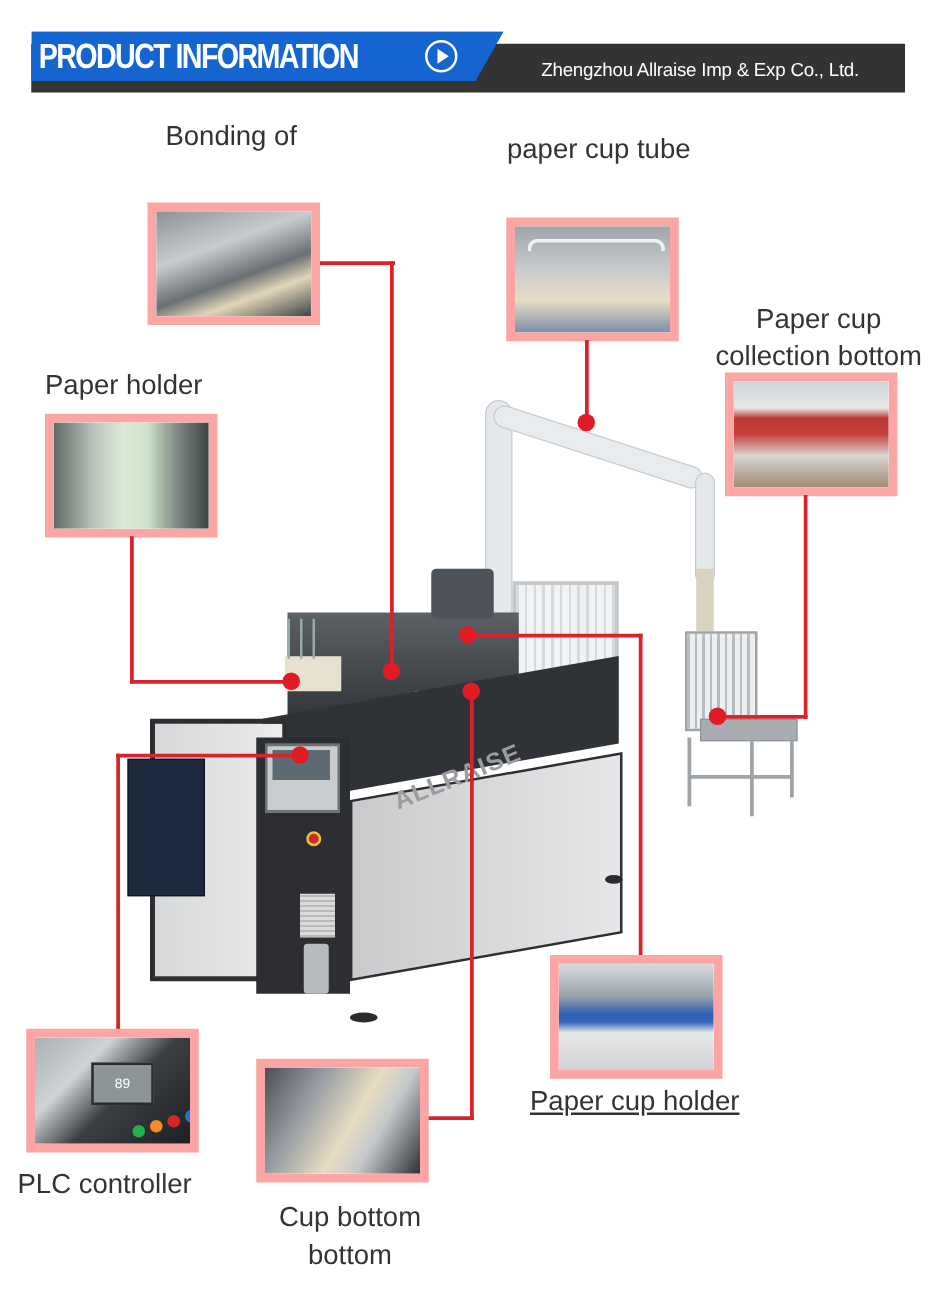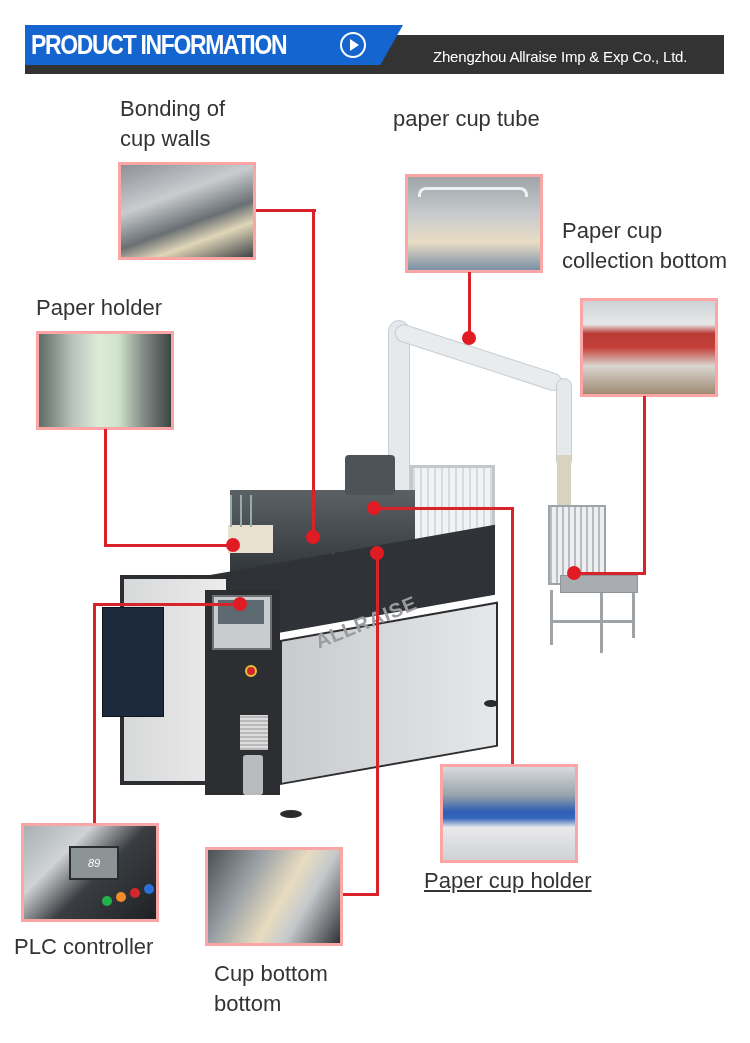--- a/index.html
+++ b/index.html
@@ -14,24 +14,24 @@
                font-weight: bold; font-size: 28px; color: #ffffff; letter-spacing: -1.6px;
                transform: scaleX(0.82); transform-origin: left center; line-height: 34px; }
   .hdr-arrow { position: absolute; left: 340px; top: 32px; width: 26px; height: 26px; border: 2px solid #ffffff;
                border-radius: 50%; }
   .hdr-arrow:after { content: ""; position: absolute; left: 8px; top: 5px; width: 0; height: 0;
                border-left: 9px solid #ffffff; border-top: 6px solid transparent; border-bottom: 6px solid transparent; }
   .hdr-company { position: absolute; left: 433px; top: 48px; font-size: 15px; color: #ffffff; white-space: nowrap;
                  letter-spacing: -0.2px; }
 
   
-  .label { position: absolute; font-size: 22px; color: #333333; line-height: 30px; white-space: nowrap; }
+  .label { position: absolute; font-size: 22px; color: #333333; text-align: center; line-height: 30px; white-space: nowrap; }
 
   
-  .thumb { position: absolute; border: 3px solid #fca5a5; overflow: hidden; font-style: italic; }
+  .thumb { position: absolute; border: 7px solid #fca5a5; overflow: hidden; }
   .thumb .inner { position: absolute; inset: 0; }
 
   
   .line { position: absolute; background: #d8232a; }
   .dot { position: absolute; width: 14px; height: 14px; border-radius: 50%; background: #e01b24; }
 
   
   .m { position: absolute; }
 </style>
 </head>
@@ -79,40 +79,39 @@
   <div class="m" style="left:102px;top:607px;width:62px;height:110px;background:#1d2a3e;border:1px solid #0d1520;"></div>
   <div class="m" style="left:240px;top:715px;width:28px;height:35px;background:repeating-linear-gradient(0deg,#b9b9b9 0 2px,#dcdcdc 2px 4px);"></div>
   <div class="m" style="left:243px;top:755px;width:20px;height:40px;background:#b8bbbe;border-radius:3px;"></div>
   <div class="m" style="left:280px;top:810px;width:22px;height:8px;border-radius:50%;background:#2a2b2d;"></div>
   <div class="m" style="left:484px;top:700px;width:14px;height:7px;border-radius:50%;background:#2a2b2d;"></div>
   <div class="m" style="left:312px;top:632px;font-size:20px;color:#9a9c9e;font-weight:bold;letter-spacing:1px;transform:rotate(-22deg);transform-origin:left top;">ALLRAISE</div>
 </div>
 
 <div class="label" style="left:120px;top:94px;width:130px;">
   <div>Bonding of</div>
-  <div>cup walls</div>
 </div>
 <div class="thumb" style="left:118px;top:162px;width:138px;height:98px;">
   <div class="inner" style="background:linear-gradient(160deg,#8d9196 0%,#c9cdd0 35%,#6a6f73 60%,#e0d6b8 75%,#3e4347 100%);"></div>
 </div>
 <div class="line" style="left:256px;top:209px;width:60px;height:3px;"></div>
 <div class="line" style="left:312px;top:209px;width:3px;height:330px;"></div>
 <div class="dot" style="left:306px;top:530px;"></div>
 
 <div class="label" style="left:393px;top:104px;width:172px;">
   <div>paper cup tube</div>
 </div>
 <div class="thumb" style="left:405px;top:174px;width:138px;height:99px;">
   <div class="inner" style="background:linear-gradient(180deg,#9ea4a8 0%,#c7cbce 40%,#e9dcc4 70%,#7a8fa6 100%);"></div>
   <div style="position:absolute;left:10px;top:10px;width:110px;height:10px;border:3px solid #eef1f3;border-bottom:none;border-radius:8px 8px 0 0;"></div>
 </div>
 <div class="line" style="left:468px;top:272px;width:3px;height:66px;"></div>
 <div class="dot" style="left:462px;top:331px;"></div>
 
-<div class="label" style="left:562px;top:216px;width:186px;">
+<div class="label" style="left:562px;top:240px;width:186px;">
   <div>Paper cup</div>
   <div>collection bottom</div>
 </div>
 <div class="thumb" style="left:580px;top:298px;width:138px;height:99px;">
   <div class="inner" style="background:linear-gradient(180deg,#cfd3d6 0%,#e7e8e9 25%,#b83a34 35%,#c4413a 50%,#d9d6d0 70%,#a08a74 100%);"></div>
 </div>
 <div class="line" style="left:643px;top:396px;width:3px;height:179px;"></div>
 <div class="line" style="left:574px;top:572px;width:72px;height:3px;"></div>
 <div class="dot" style="left:567px;top:566px;"></div>
 

